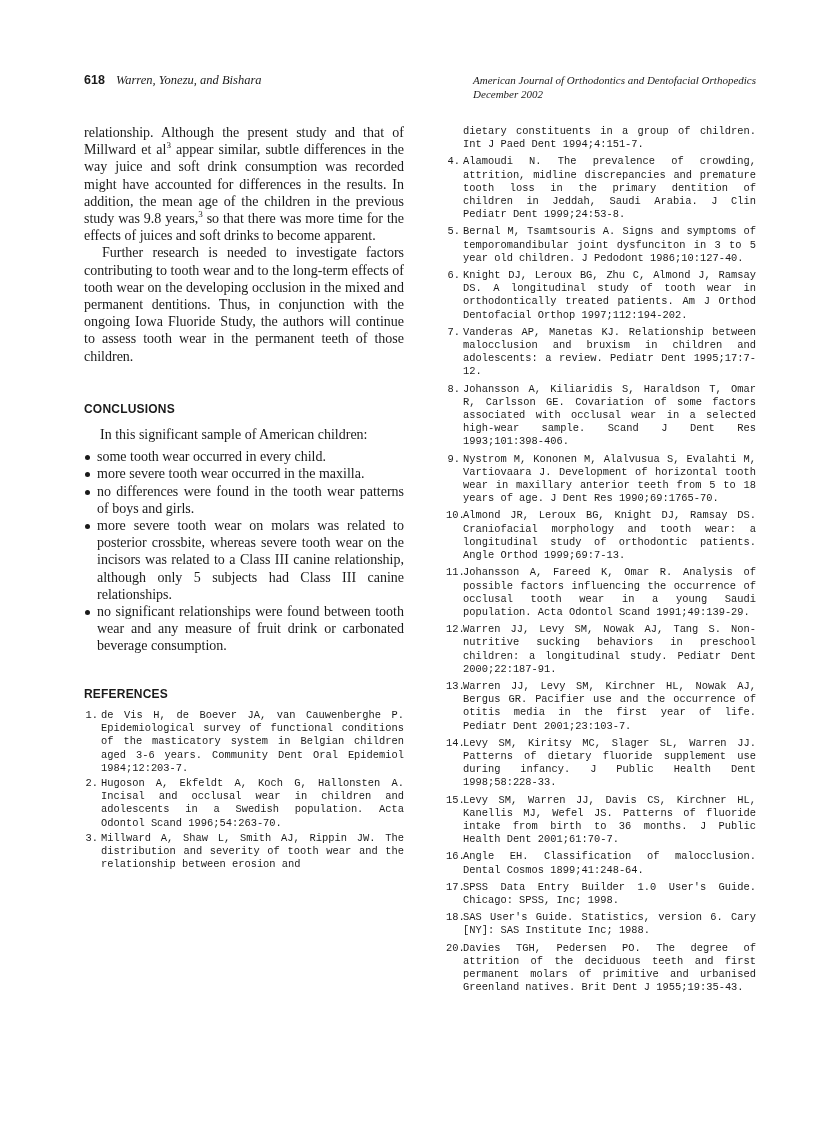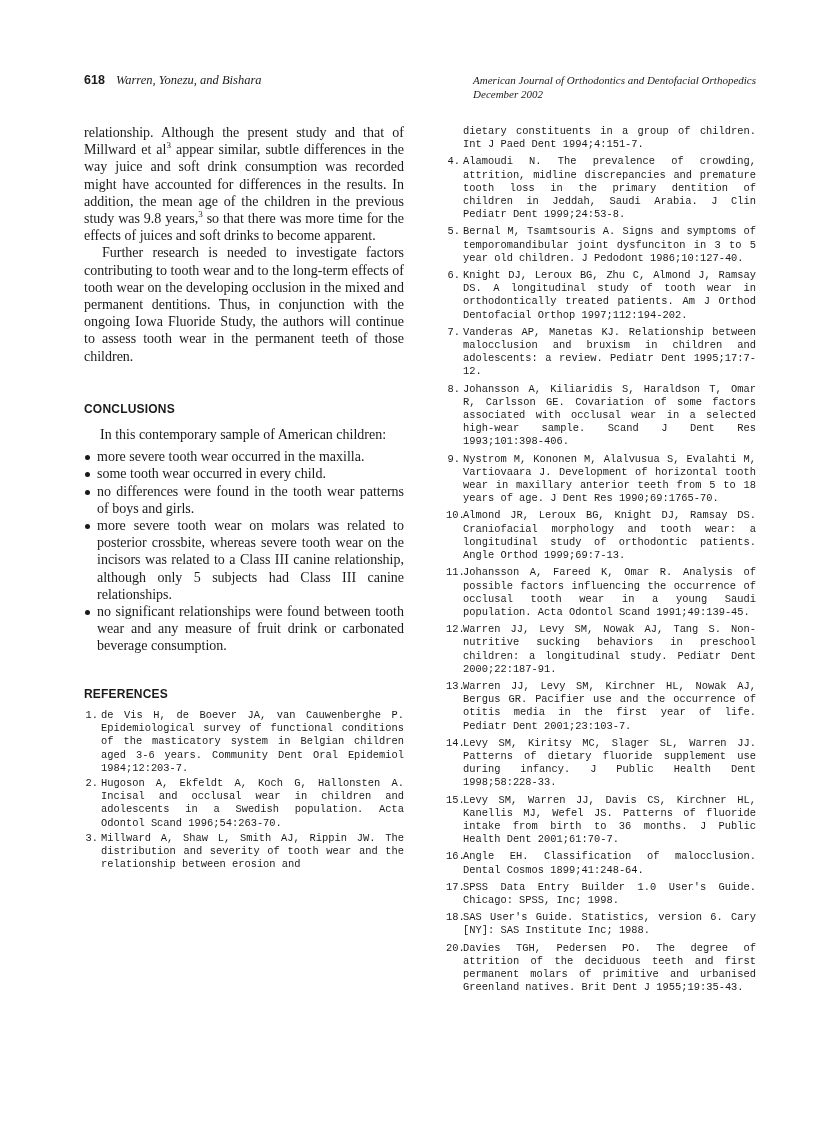--- a/index.html
+++ b/index.html
@@ -46,24 +46,24 @@
     <div>American Journal of Orthodontics and Dentofacial Orthopedics</div>
     <div>December 2002</div>
   </div>
 </header>
 
 <section class="col-left">
   <p class="para"><span>relationship. Although the present study and that of Millward et al</span><sup>3</sup><span> appear similar, subtle differences in the way juice and soft drink consumption was recorded might have accounted for differences in the results. In addition, the mean age of the children in the previous study was 9.8 years,</span><sup>3</sup><span> so that there was more time for the effects of juices and soft drinks to become apparent.</span></p>
   <p class="para indent">Further research is needed to investigate factors contributing to tooth wear and to the long-term effects of tooth wear on the developing occlusion in the mixed and permanent dentitions. Thus, in conjunction with the ongoing Iowa Fluoride Study, the authors will continue to assess tooth wear in the permanent teeth of those children.</p>
 
   <h2 class="section-head concl-head">CONCLUSIONS</h2>
-  <p class="para concl-intro">In this contemporary sample of American children:</p>
+  <p class="para concl-intro">In this significant sample of American children:</p>
   <ul class="bullets">
+    <li><span class="dot"></span><span>some tooth wear occurred in every child.</span></li>
     <li><span class="dot"></span><span>more severe tooth wear occurred in the maxilla.</span></li>
-    <li><span class="dot"></span><span>some tooth wear occurred in every child.</span></li>
     <li><span class="dot"></span><span>no differences were found in the tooth wear patterns of boys and girls.</span></li>
     <li><span class="dot"></span><span>more severe tooth wear on molars was related to posterior crossbite, whereas severe tooth wear on the incisors was related to a Class III canine relationship, although only 5 subjects had Class III canine relationships.</span></li>
     <li><span class="dot"></span><span>no significant relationships were found between tooth wear and any measure of fruit drink or carbonated beverage consumption.</span></li>
   </ul>
 
   <h2 class="section-head ref-head">REFERENCES</h2>
   <ol class="refs">
     <li><span class="num">1.</span><span>de Vis H, de Boever JA, van Cauwenberghe P. Epidemiological survey of functional conditions of the masticatory system in Belgian children aged 3-6 years. Community Dent Oral Epidemiol 1984;12:203-7.</span></li>
     <li><span class="num">2.</span><span>Hugoson A, Ekfeldt A, Koch G, Hallonsten A. Incisal and occlusal wear in children and adolescents in a Swedish population. Acta Odontol Scand 1996;54:263-70.</span></li>
     <li><span class="num">3.</span><span>Millward A, Shaw L, Smith AJ, Rippin JW. The distribution and severity of tooth wear and the relationship between erosion and</span></li>
@@ -73,21 +73,21 @@
 <section class="col-right">
   <ol class="refs">
     <li class="cont"><span>dietary constituents in a group of children. Int J Paed Dent 1994;4:151-7.</span></li>
     <li><span class="num">4.</span><span>Alamoudi N. The prevalence of crowding, attrition, midline discrepancies and premature tooth loss in the primary dentition of children in Jeddah, Saudi Arabia. J Clin Pediatr Dent 1999;24:53-8.</span></li>
     <li><span class="num">5.</span><span>Bernal M, Tsamtsouris A. Signs and symptoms of temporomandibular joint dysfunciton in 3 to 5 year old children. J Pedodont 1986;10:127-40.</span></li>
     <li><span class="num">6.</span><span>Knight DJ, Leroux BG, Zhu C, Almond J, Ramsay DS. A longitudinal study of tooth wear in orthodontically treated patients. Am J Orthod Dentofacial Orthop 1997;112:194-202.</span></li>
     <li><span class="num">7.</span><span>Vanderas AP, Manetas KJ. Relationship between malocclusion and bruxism in children and adolescents: a review. Pediatr Dent 1995;17:7-12.</span></li>
     <li><span class="num">8.</span><span>Johansson A, Kiliaridis S, Haraldson T, Omar R, Carlsson GE. Covariation of some factors associated with occlusal wear in a selected high-wear sample. Scand J Dent Res 1993;101:398-406.</span></li>
     <li><span class="num">9.</span><span>Nystrom M, Kononen M, Alalvusua S, Evalahti M, Vartiovaara J. Development of horizontal tooth wear in maxillary anterior teeth from 5 to 18 years of age. J Dent Res 1990;69:1765-70.</span></li>
     <li><span class="num">10.</span><span>Almond JR, Leroux BG, Knight DJ, Ramsay DS. Craniofacial morphology and tooth wear: a longitudinal study of orthodontic patients. Angle Orthod 1999;69:7-13.</span></li>
-    <li><span class="num">11.</span><span>Johansson A, Fareed K, Omar R. Analysis of possible factors influencing the occurrence of occlusal tooth wear in a young Saudi population. Acta Odontol Scand 1991;49:139-45.</span></li>
+    <li><span class="num">11.</span><span>Johansson A, Fareed K, Omar R. Analysis of possible factors influencing the occurrence of occlusal tooth wear in a young Saudi population. Acta Odontol Scand 1991;49:139-29.</span></li>
     <li><span class="num">12.</span><span>Warren JJ, Levy SM, Nowak AJ, Tang S. Non-nutritive sucking behaviors in preschool children: a longitudinal study. Pediatr Dent 2000;22:187-91.</span></li>
     <li><span class="num">13.</span><span>Warren JJ, Levy SM, Kirchner HL, Nowak AJ, Bergus GR. Pacifier use and the occurrence of otitis media in the first year of life. Pediatr Dent 2001;23:103-7.</span></li>
     <li><span class="num">14.</span><span>Levy SM, Kiritsy MC, Slager SL, Warren JJ. Patterns of dietary fluoride supplement use during infancy. J Public Health Dent 1998;58:228-33.</span></li>
     <li><span class="num">15.</span><span>Levy SM, Warren JJ, Davis CS, Kirchner HL, Kanellis MJ, Wefel JS. Patterns of fluoride intake from birth to 36 months. J Public Health Dent 2001;61:70-7.</span></li>
     <li><span class="num">16.</span><span>Angle EH. Classification of malocclusion. Dental Cosmos 1899;41:248-64.</span></li>
     <li><span class="num">17.</span><span>SPSS Data Entry Builder 1.0 User's Guide. Chicago: SPSS, Inc; 1998.</span></li>
     <li><span class="num">18.</span><span>SAS User's Guide. Statistics, version 6. Cary [NY]: SAS Institute Inc; 1988.</span></li>
     <li><span class="num">20.</span><span>Davies TGH, Pedersen PO. The degree of attrition of the deciduous teeth and first permanent molars of primitive and urbanised Greenland natives. Brit Dent J 1955;19:35-43.</span></li>
   </ol>
 </section>

